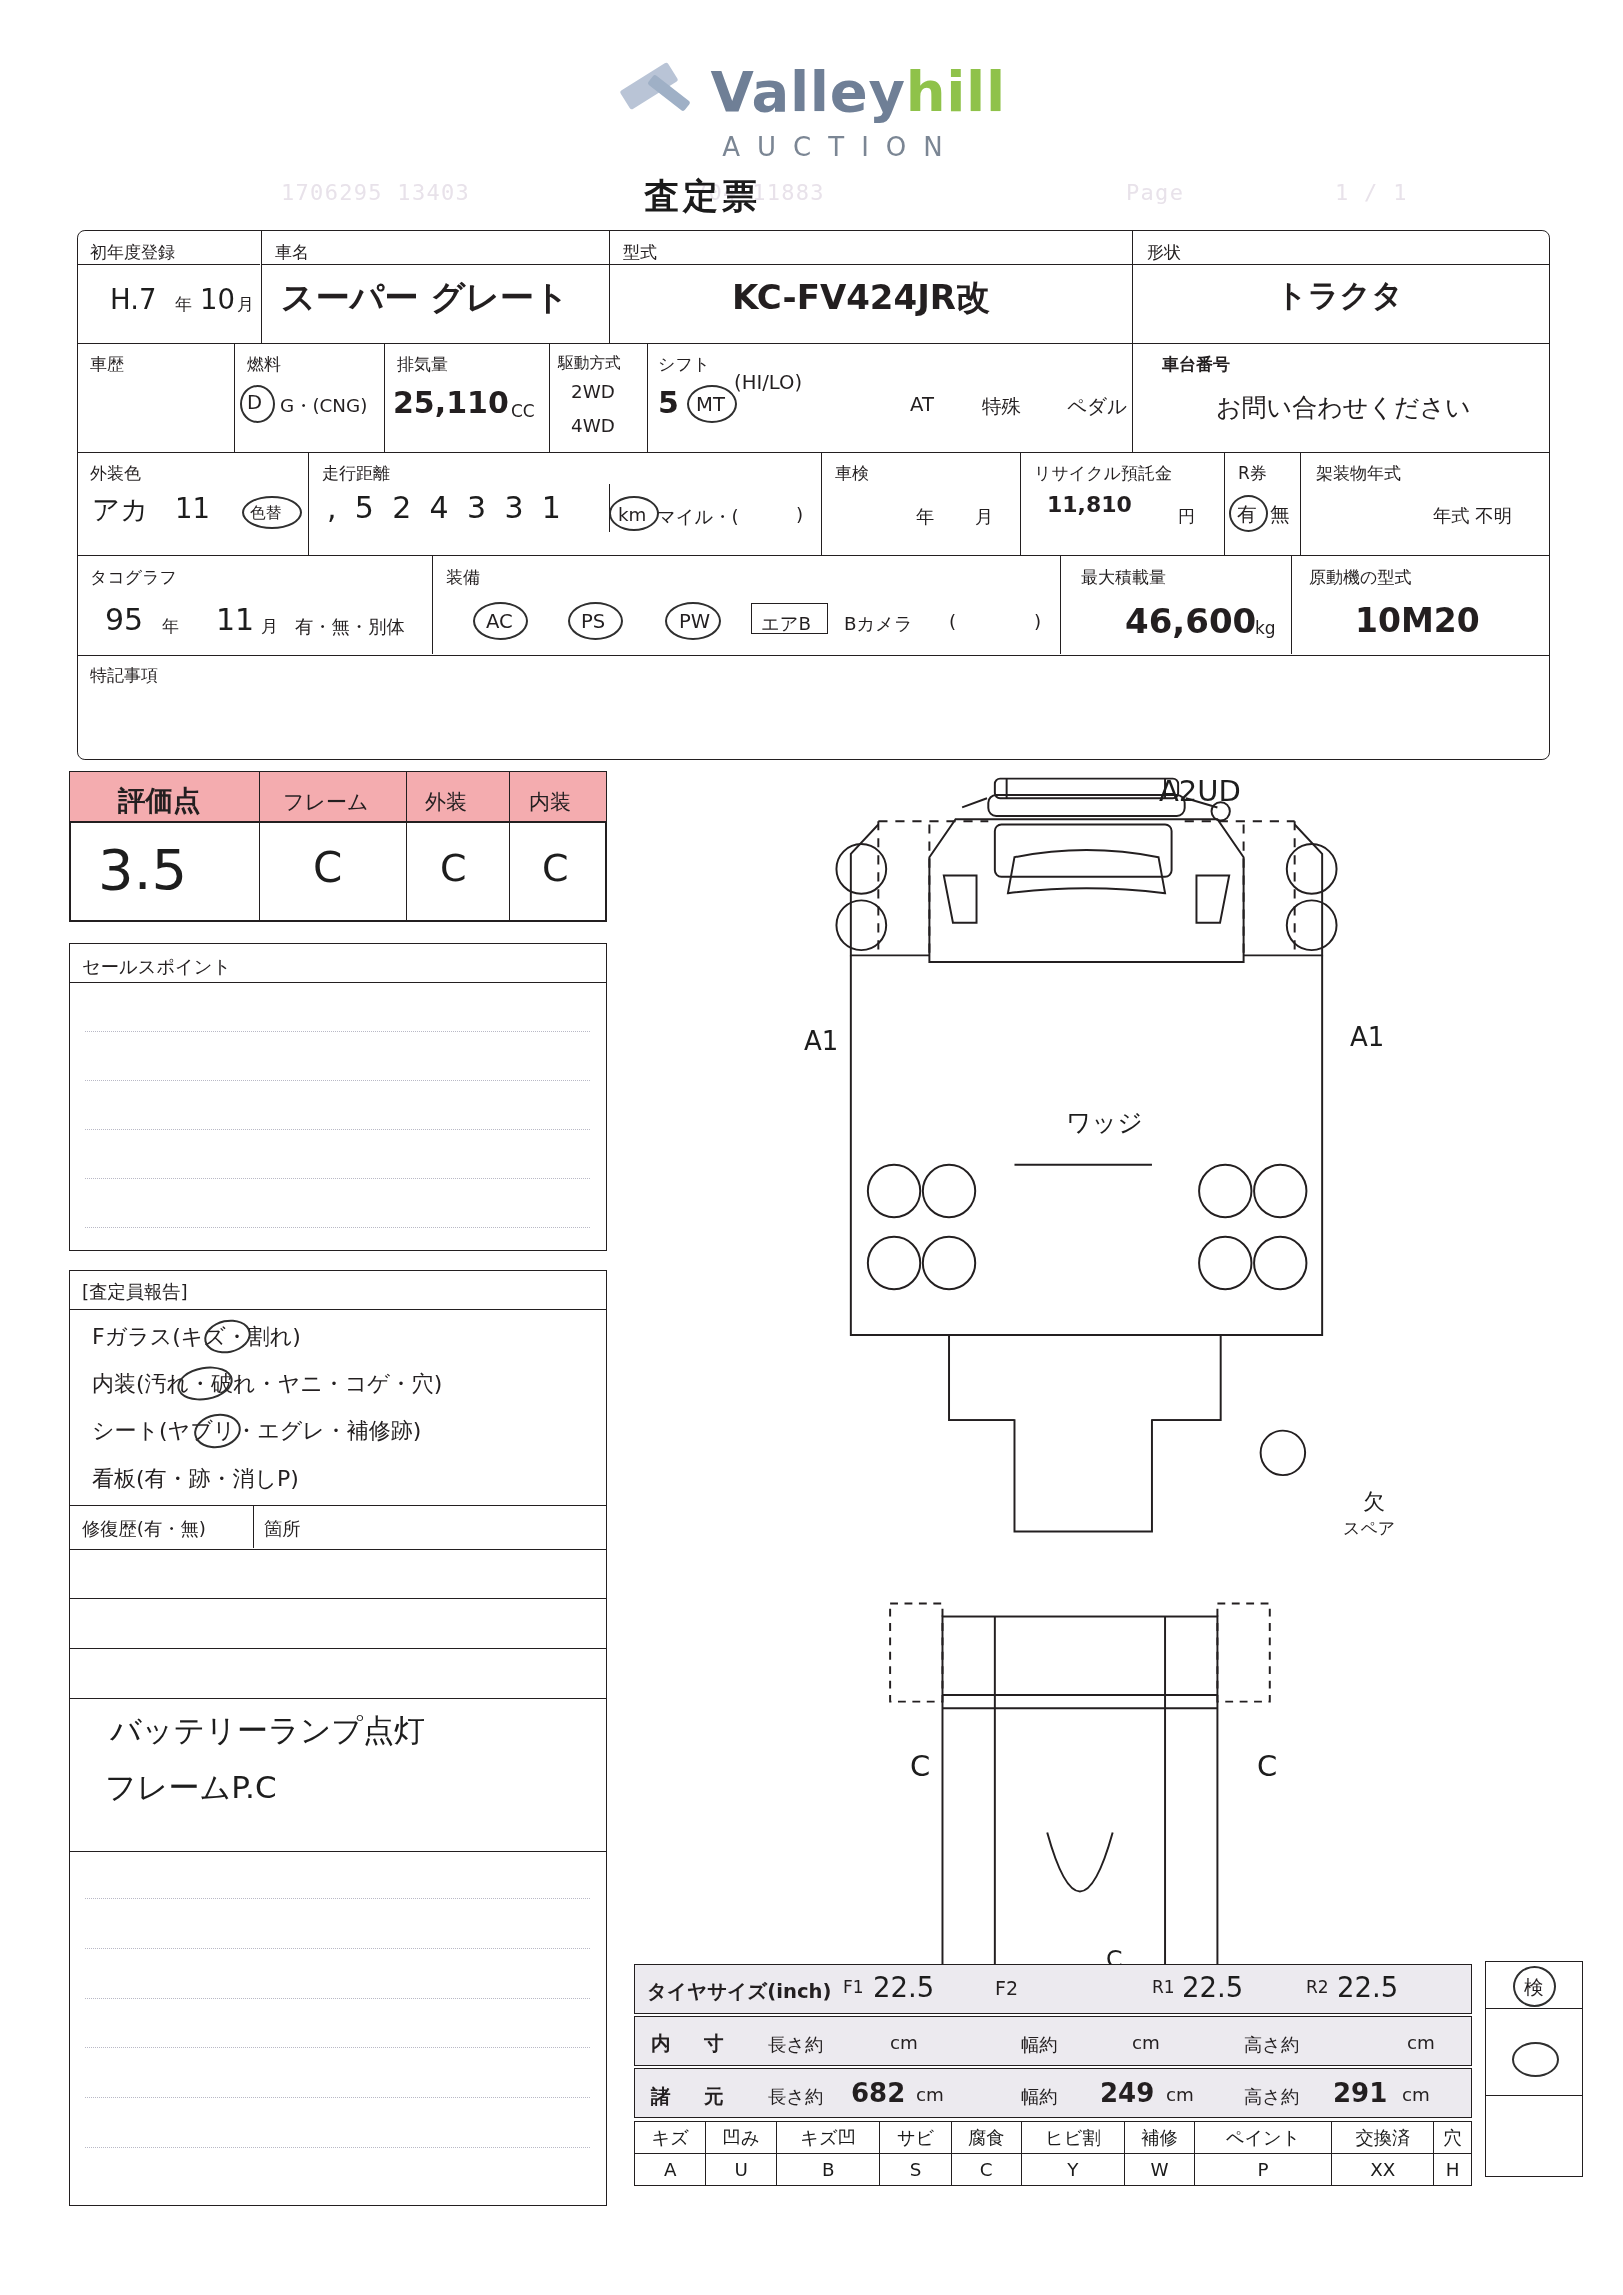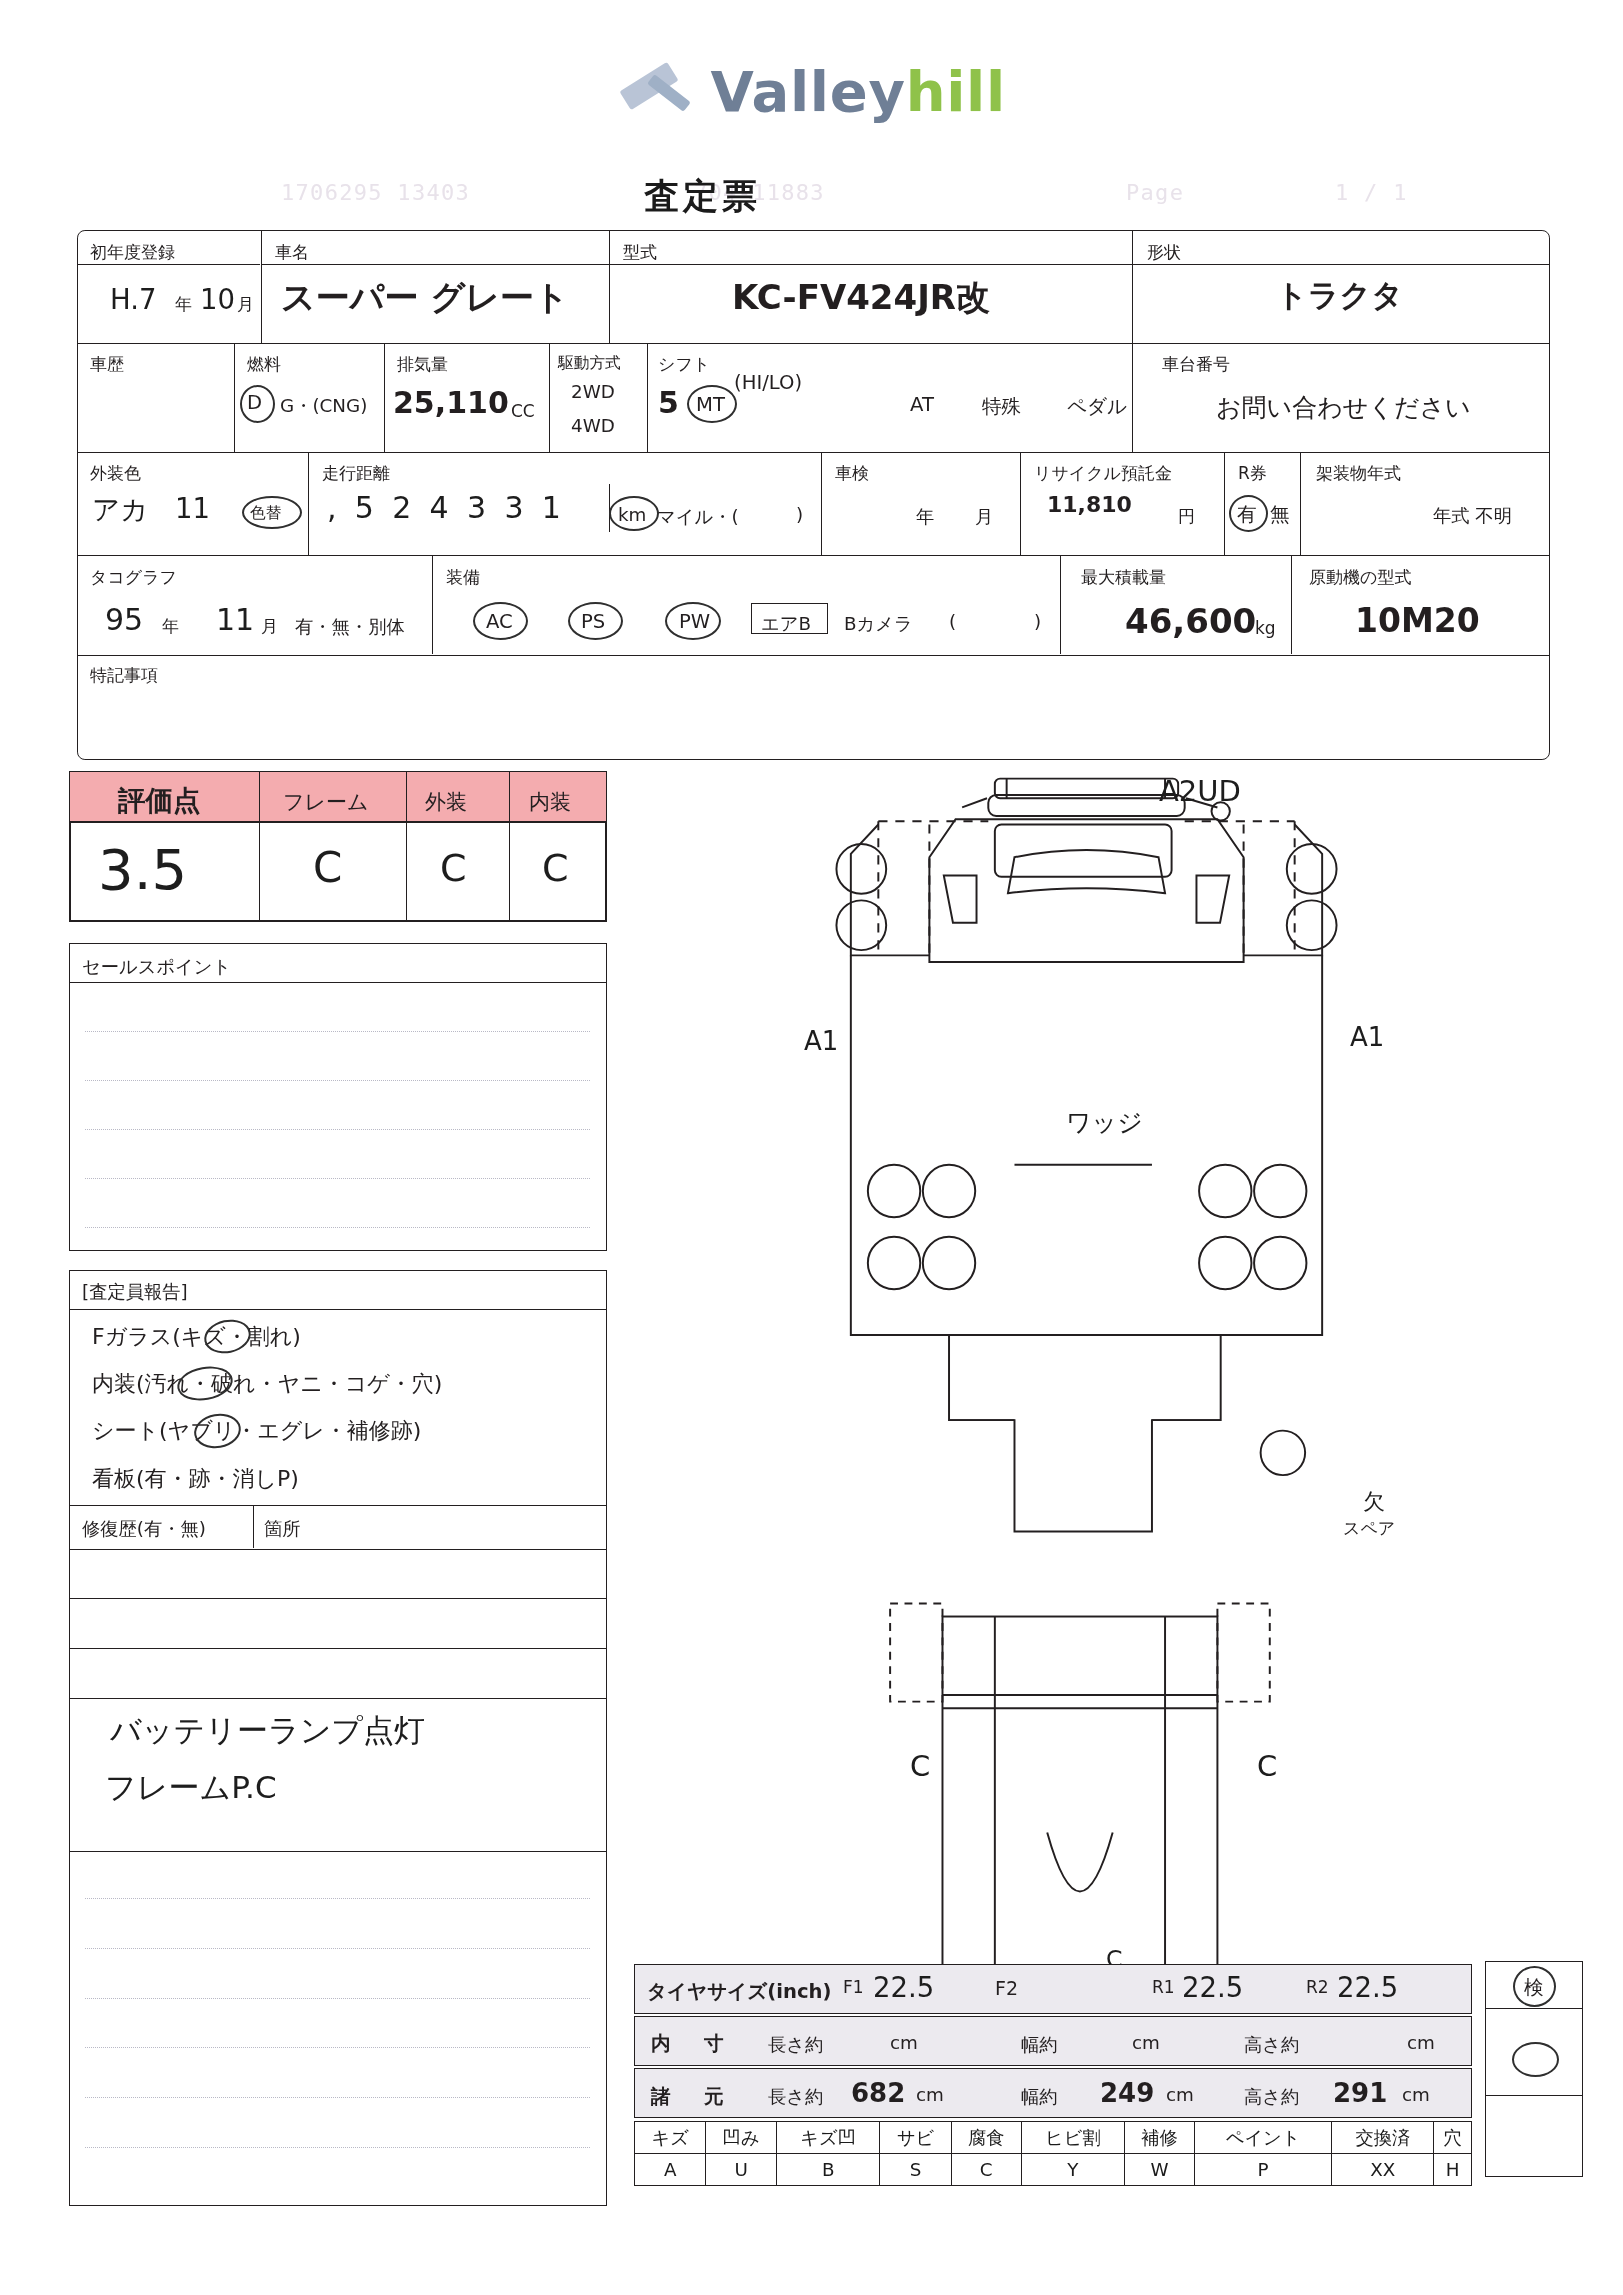--- a/index.html
+++ b/index.html
@@ -64,20 +64,21 @@
       <div class="logo-row">
         <div class="gavel">
           <div class="head"></div>
             <div class="handle"></div>
         </div>
         <div class="brand">
           <span style="color:#6f7f96;">Valley</span><span style="color:#8fc24a;">hill</span>
         </div>
       </div>
     </div>
+    <div class="auction" style="position:absolute;left:0;top:72px;width:1623px;padding-left:59px;box-sizing:border-box;">AUCTION</div>
     <div class="satei" style="position:absolute;left:0;top:111px;width:1405px;">査定票</div>
   </div>
 
   <div class="box" style="left:77px;top:230px;width:1473px;height:530px;border-radius:7.9px;"></div>
 
   <div class="line-h" style="left:77px;top:343px;width:1473px;"></div>
   <div class="line-h" style="left:77px;top:452px;width:1473px;"></div>
   <div class="line-h" style="left:77px;top:555px;width:1473px;"></div>
   <div class="line-h" style="left:77px;top:655px;width:1473px;"></div>
 
@@ -107,21 +108,21 @@
   <div class="line-v" style="left:384px;top:343px;height:109px;"></div>
   <div class="line-v" style="left:549px;top:343px;height:109px;"></div>
   <div class="line-v" style="left:647px;top:343px;height:109px;"></div>
   <div class="line-v" style="left:1132px;top:343px;height:109px;"></div>
 
   <div class="lbl" style="left:90px;top:353px;">車歴</div>
   <div class="lbl" style="left:247px;top:353px;">燃料</div>
   <div class="lbl" style="left:397px;top:353px;">排気量</div>
   <div class="lbl" style="left:558px;top:353px;font-size:15.7px;">駆動方式</div>
   <div class="lbl" style="left:658px;top:353px;">シフト</div>
-  <div class="lbl" style="left:1162px;top:353px;">車台番号</div>
+  <div class="lbl" style="left:1162px;top:353px;font-weight:bold;">車台番号</div>
 
   <div class="val" style="left:247px;top:391px;font-size:19.6px;">D</div>
   <div class="circle-ann" style="left:240px;top:385px;width:31px;height:34px;"></div>
   <div class="val" style="left:280px;top:393px;font-size:18.3px;">G・(CNG)</div>
   <div class="val big" style="left:393px;top:385px;font-size:30px;">25,110</div>
   <div class="lbl" style="left:511px;top:401px;">CC</div>
   <div class="val" style="left:571px;top:381px;font-size:18.3px;">2WD</div>
   <div class="val" style="left:571px;top:415px;font-size:18.3px;">4WD</div>
 
   <div class="val big" style="left:658px;top:385px;font-size:30px;">5</div>

